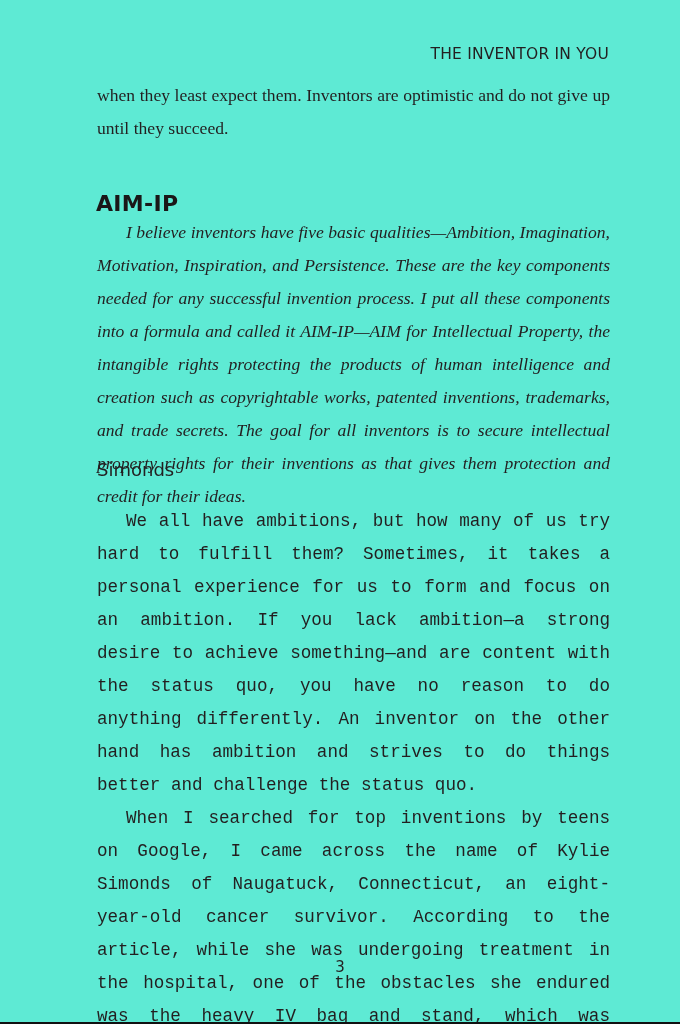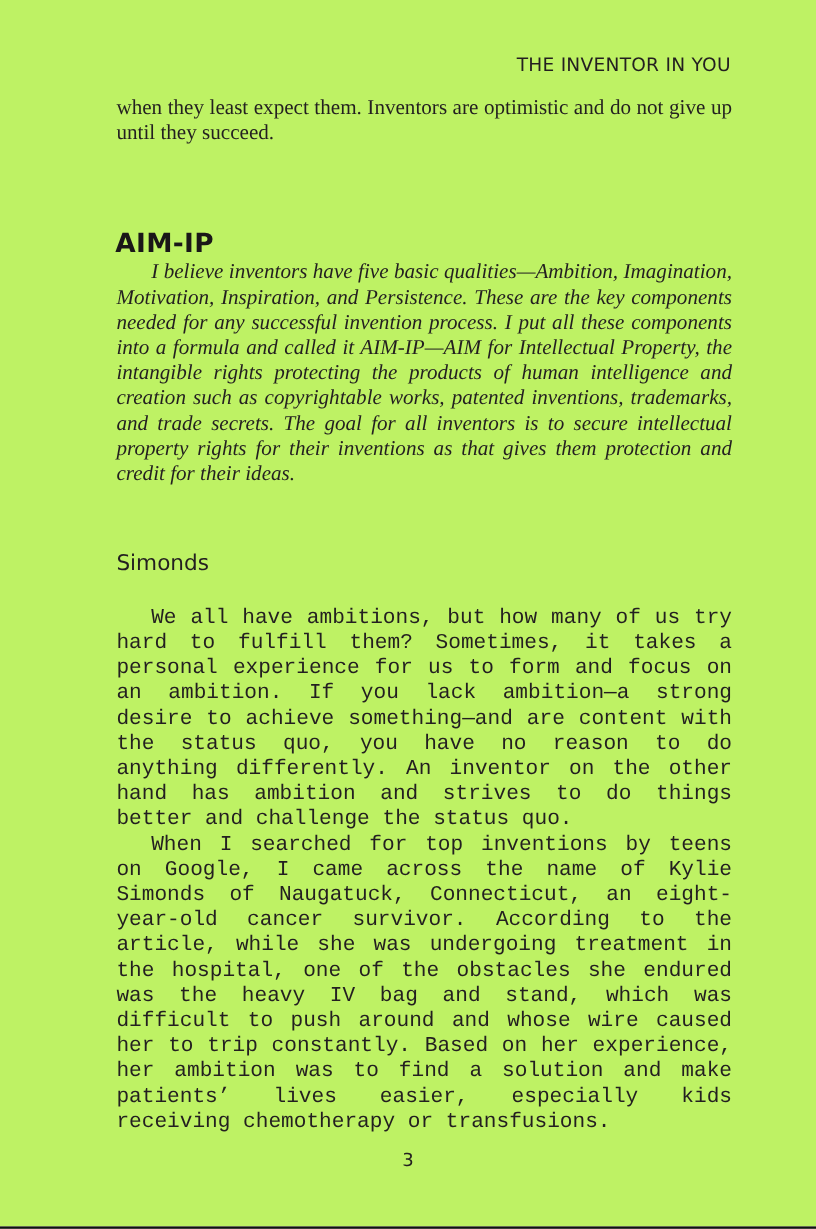--- a/index.html
+++ b/index.html
@@ -12,40 +12,40 @@
       height: 1024px;
       position: relative;
       overflow: hidden;
       color: #231f20;
     }
     .page {
       position: absolute;
       left: 0; top: 0;
       width: 680px;
       height: 1022px;
-      background: #bef264;
+      background: #5eead4;
     }
     .running-head {
       position: absolute;
       top: 45px;
       right: 71px;
       font-family: "DejaVu Sans", sans-serif;
       font-size: 15.5px;
       letter-spacing: 0.2px;
       color: #231f20;
       font-weight: normal;
       white-space: nowrap;
     }
     .body-text {
       position: absolute;
       left: 97px;
       width: 513px;
       font-family: "Liberation Serif", serif;
       font-size: 17.6px;
-      line-height: 21px;
+      line-height: 33px;
       color: #231f20;
       text-align: justify;
       hyphens: none;
     }
     .body-text p {
       margin: 0;
       text-indent: 0;
     }
     .body-text p.indent {
       text-indent: 29px;

